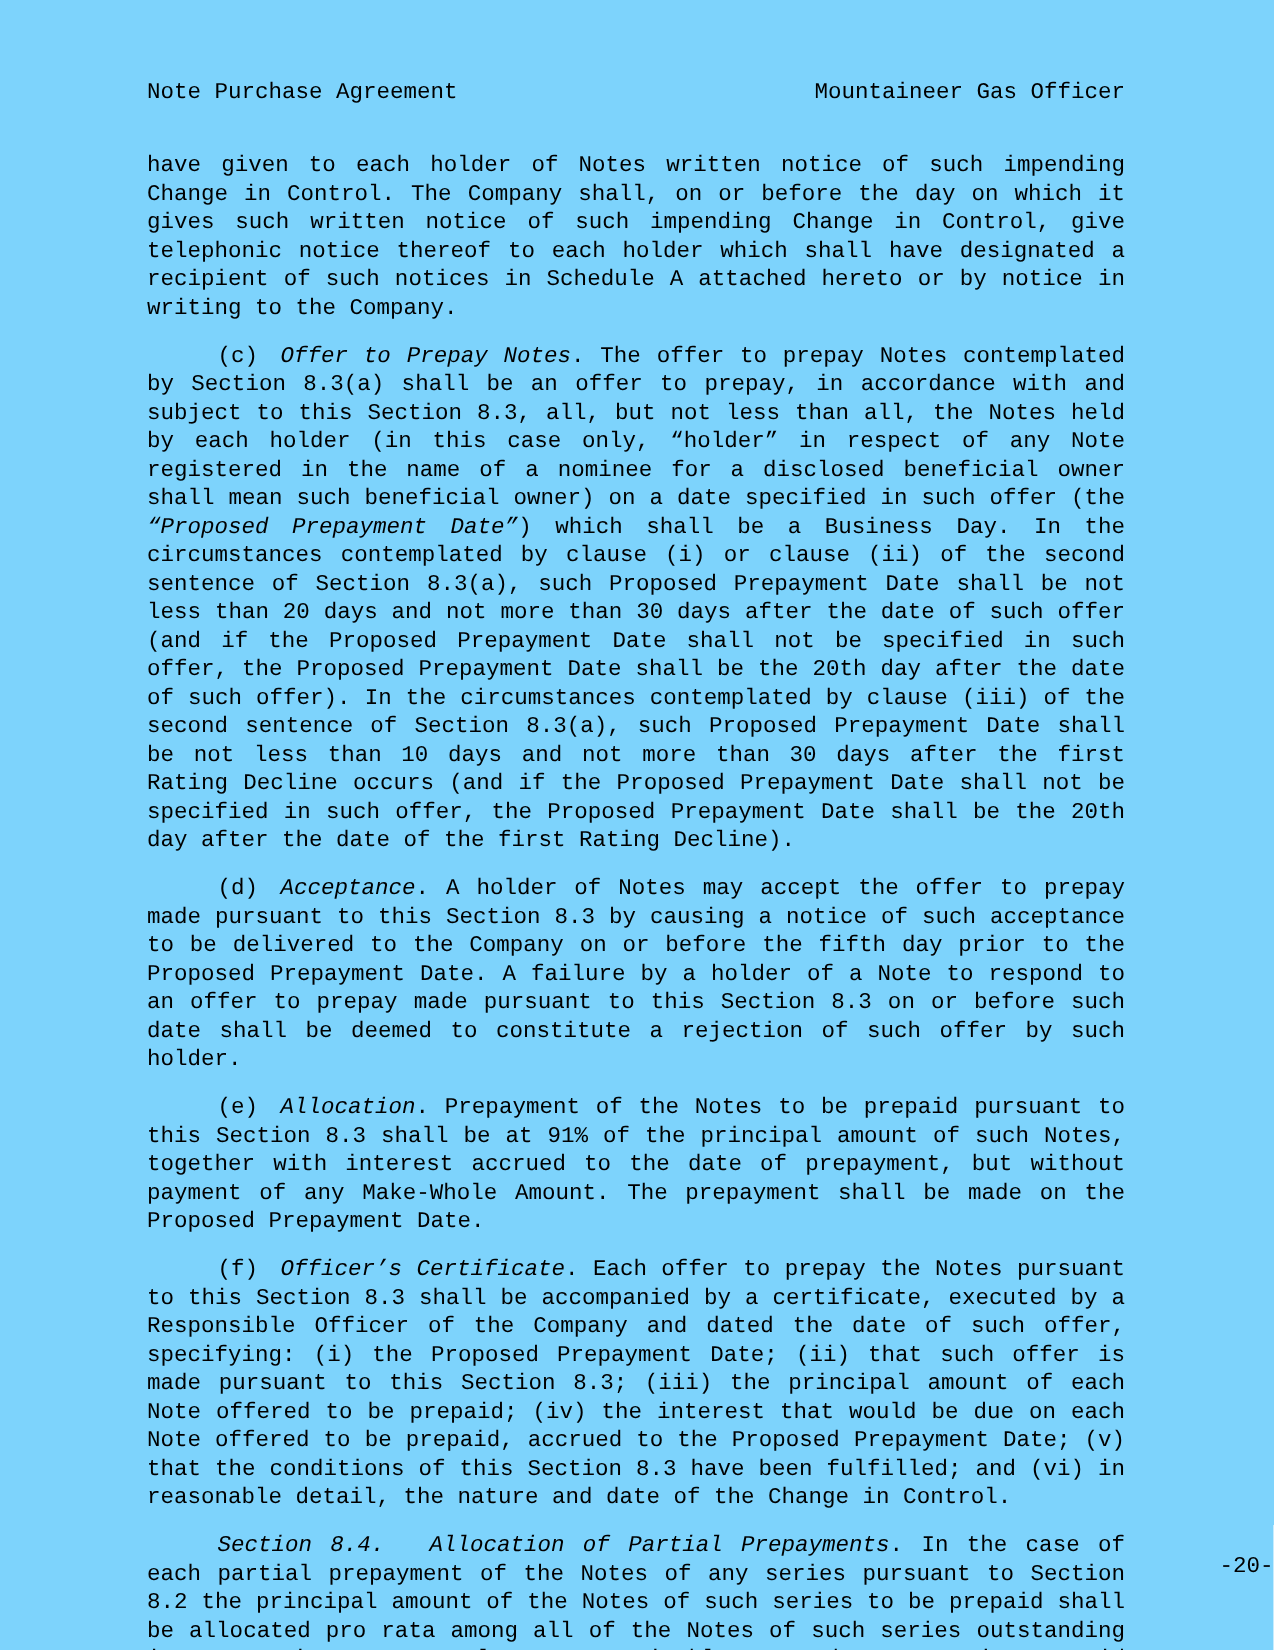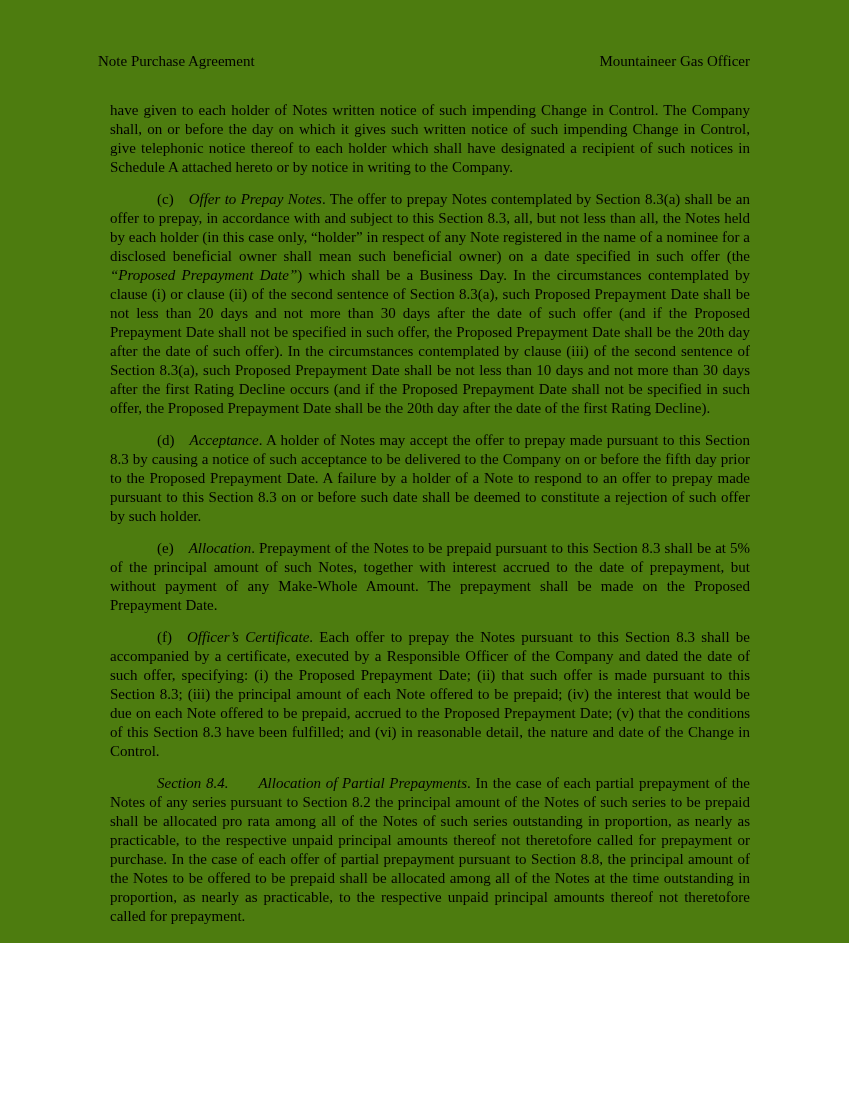--- a/index.html
+++ b/index.html
@@ -3,23 +3,23 @@
 <meta charset="utf-8">
 <style>
   html, body {
     margin: 0;
     padding: 0;
     background: #ffffff;
   }
   .page {
     position: relative;
     width: 849px;
-    height: 943px;
-    background: #4d7c0f;
-    font-family: Liberation Serif, serif;
+    height: 1100px;
+    background: #7dd3fc;
+    font-family: Liberation Mono, monospace;
     color: #000000;
     overflow: hidden;
   }
   .running-header {
     position: absolute;
     top: 52px;
     left: 98px;
     width: 652px;
     display: flex;
     justify-content: space-between;
@@ -29,21 +29,21 @@
   .doc-body {
     position: absolute;
     top: 101px;
     left: 98px;
     width: 652px;
     font-size: 15px;
     line-height: 19px;
     text-align: justify;
   }
   .para {
-    margin: 0 0 13px 12px;
+    margin: 0 0 13px 0;
   }
   .para.indent {
     text-indent: 47px;
   }
   .italic {
     font-style: italic;
   }
   .page-footer {
     position: absolute;
     left: 12px;
@@ -62,21 +62,21 @@
 
   <header class="running-header">
     <span>Note Purchase Agreement</span>
     <span>Mountaineer Gas Officer</span>
   </header>
 
   <main class="doc-body">
       <p class="para"><span>have given to each holder of Notes written notice of such impending Change in Control.  The Company shall, on or before the day on which it gives such written notice of such impending Change in Control, give telephonic notice thereof to each holder which shall have designated a recipient of such notices in Schedule A attached hereto or by notice in writing to the Company.</span></p>
       <p class="para indent"><span>(c) </span><span class="italic">Offer to Prepay Notes</span><span>.  The offer to prepay Notes contemplated by Section 8.3(a) shall be an offer to prepay, in accordance with and subject to this Section 8.3, all, but not less than all, the Notes held by each holder (in this case only, “holder” in respect of any Note registered in the name of a nominee for a disclosed beneficial owner shall mean such beneficial owner) on a date specified in such offer (the </span><span class="italic">“Proposed Prepayment Date”</span><span>) which shall be a Business Day.  In the circumstances contemplated by clause (i) or clause (ii) of the second sentence of Section 8.3(a), such Proposed Prepayment Date shall be not less than 20 days and not more than 30 days after the date of such offer (and if the Proposed Prepayment Date shall not be specified in such offer, the Proposed Prepayment Date shall be the 20th day after the date of such offer).  In the circumstances contemplated by clause (iii) of the second sentence of Section 8.3(a), such Proposed Prepayment Date shall be not less than 10 days and not more than 30 days after the first Rating Decline occurs (and if the Proposed Prepayment Date shall not be specified in such offer, the Proposed Prepayment Date shall be the 20th day after the date of the first Rating Decline).</span></p>
       <p class="para indent"><span>(d) </span><span class="italic">Acceptance</span><span>.  A holder of Notes may accept the offer to prepay made pursuant to this Section 8.3 by causing a notice of such acceptance to be delivered to the Company on or before the fifth day prior to the Proposed Prepayment Date.  A failure by a holder of a Note to respond to an offer to prepay made pursuant to this Section 8.3 on or before such date shall be deemed to constitute a rejection of such offer by such holder.</span></p>
-      <p class="para indent"><span>(e) </span><span class="italic">Allocation</span><span>.  Prepayment of the Notes to be prepaid pursuant to this Section 8.3 shall be at 5% of the principal amount of such Notes, together with interest accrued to the date of prepayment, but without payment of any Make-Whole Amount.  The prepayment shall be made on the Proposed Prepayment Date.</span></p>
+      <p class="para indent"><span>(e) </span><span class="italic">Allocation</span><span>.  Prepayment of the Notes to be prepaid pursuant to this Section 8.3 shall be at 91% of the principal amount of such Notes, together with interest accrued to the date of prepayment, but without payment of any Make-Whole Amount.  The prepayment shall be made on the Proposed Prepayment Date.</span></p>
       <p class="para indent"><span>(f) </span><span class="italic">Officer’s Certificate</span><span>.  Each offer to prepay the Notes pursuant to this Section 8.3 shall be accompanied by a certificate, executed by a Responsible Officer of the Company and dated the date of such offer, specifying: (i) the Proposed Prepayment Date; (ii) that such offer is made pursuant to this Section 8.3; (iii) the principal amount of each Note offered to be prepaid; (iv) the interest that would be due on each Note offered to be prepaid, accrued to the Proposed Prepayment Date; (v) that the conditions of this Section 8.3 have been fulfilled; and (vi) in reasonable detail, the nature and date of the Change in Control.</span></p>
       <p class="para indent"><span class="italic">Section 8.4.</span><span>  </span><span class="italic">Allocation of Partial Prepayments</span><span>.  In the case of each partial prepayment of the Notes of any series pursuant to Section 8.2 the principal amount of the Notes of such series to be prepaid shall be allocated pro rata among all of the Notes of such series outstanding in proportion, as nearly as practicable, to the respective unpaid principal amounts thereof not theretofore called for prepayment or purchase.  In the case of each offer of partial prepayment pursuant to Section 8.8, the principal amount of the Notes to be offered to be prepaid shall be allocated among all of the Notes at the time outstanding in proportion, as nearly as practicable, to the respective unpaid principal amounts thereof not theretofore called for prepayment.</span></p>
     </main>
 
   <footer class="page-footer">
     <span>-20-</span>
   </footer>
 
 </div>
 

